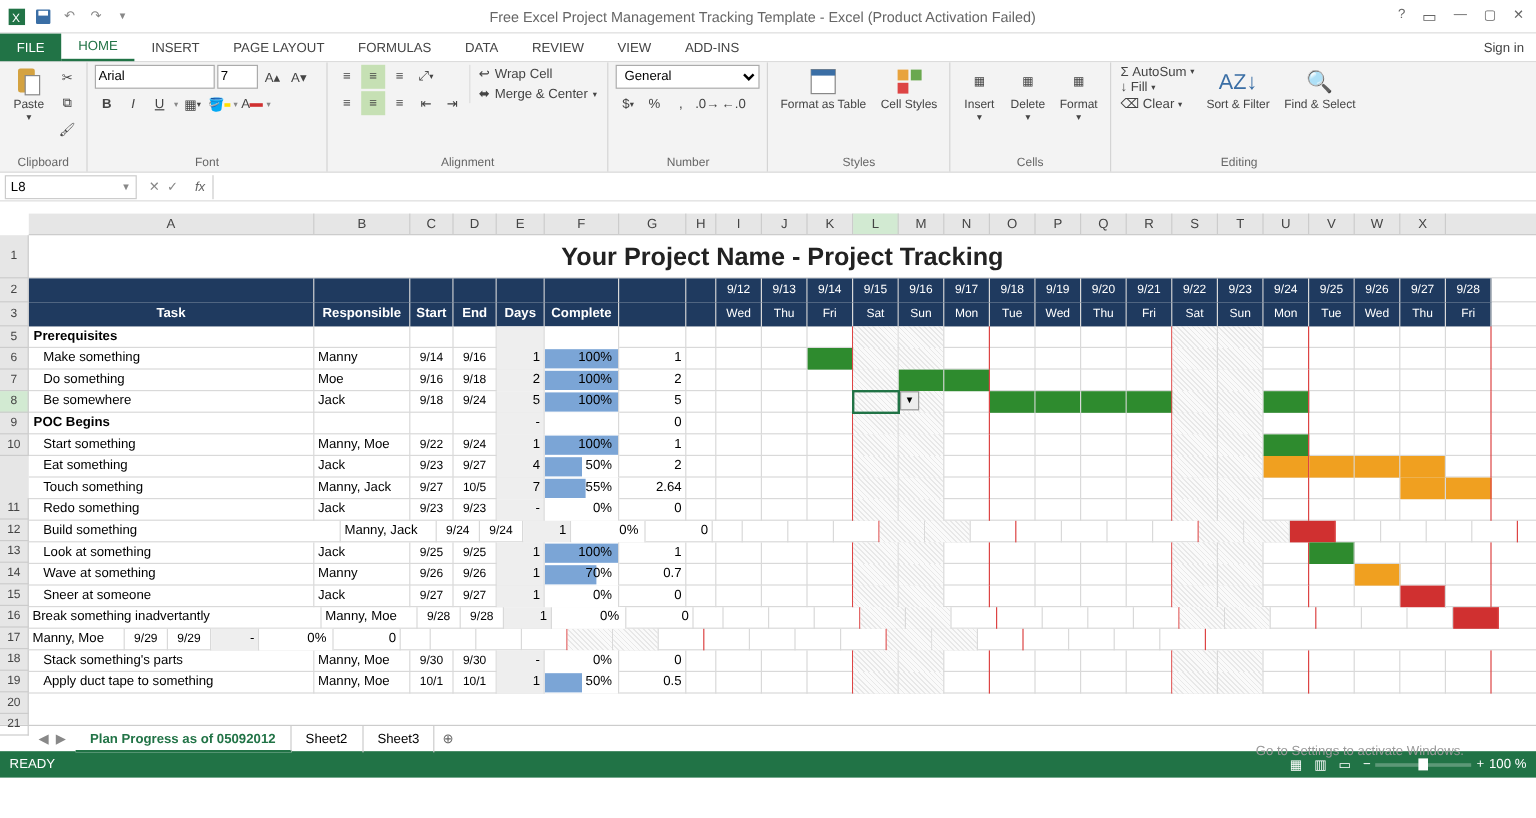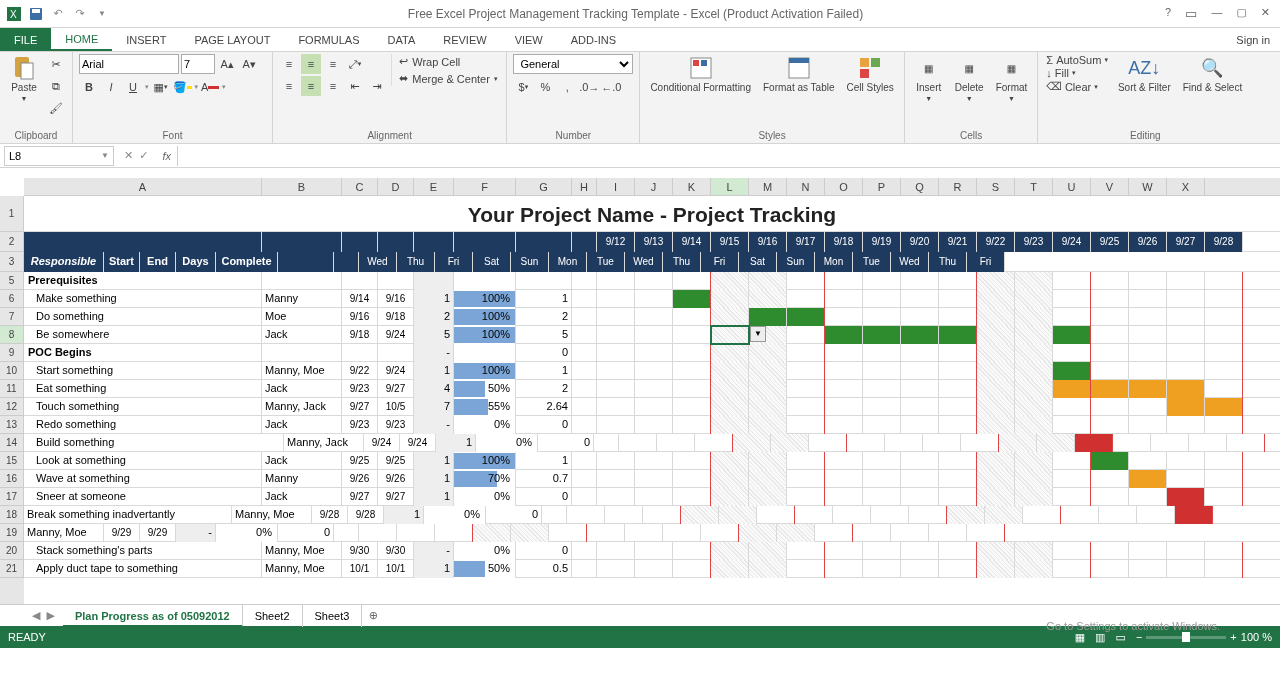--- a/index.html
+++ b/index.html
@@ -219,30 +219,20 @@
     </div>
     <div class="group-label">Number</div>
   </div>
 
   <div class="group">
     <div class="group-body">
       <div class="bigbtn">
           <span class="icon">
             <svg width="24" height="24">
               <rect x="2" y="2" width="20" height="20" fill="#fff" stroke="#888"></rect>
-              <rect x="4" y="4" width="6" height="6" fill="#d44"></rect>
-              <rect x="12" y="4" width="6" height="6" fill="#3a6ea5"></rect>
-            </svg>
-          </span>
-          <span style="text-align:center;line-height:11px">Conditional Formatting</span>
-        </div>
-      <div class="bigbtn">
-          <span class="icon">
-            <svg width="24" height="24">
-              <rect x="2" y="2" width="20" height="20" fill="#fff" stroke="#888"></rect>
               <rect x="2" y="2" width="20" height="5" fill="#3a6ea5"></rect>
             </svg>
           </span>
           <span style="text-align:center;line-height:11px">Format as Table</span>
         </div>
       <div class="bigbtn">
           <span class="icon">
             <svg width="24" height="24">
               <rect x="2" y="2" width="9" height="9" fill="#e8a33d"></rect>
               <rect x="13" y="2" width="9" height="9" fill="#6aa84f"></rect>
@@ -354,21 +344,21 @@
   <div class="rowhdrs" id="rowhdrs">
       <div class="rh" style="height: 36px; line-height: 36px;">1</div>
       <div class="rh" style="height: 20px; line-height: 20px;">2</div>
       <div class="rh" style="height: 20px; line-height: 20px;">3</div>
       <div class="rh" style="height: 18px; line-height: 18px;">5</div>
       <div class="rh" style="height: 18px; line-height: 18px;">6</div>
       <div class="rh" style="height: 18px; line-height: 18px;">7</div>
       <div class="rh sel" style="height: 18px; line-height: 18px;">8</div>
       <div class="rh" style="height: 18px; line-height: 18px;">9</div>
       <div class="rh" style="height: 18px; line-height: 18px;">10</div>
-      <div class="rh" style="height: 18px; line-height: 18px;">11</div>
+      <div class="rh" style="height: 18px; line-height: 18px; margin-top: 35px;">11</div>
       <div class="rh" style="height: 18px; line-height: 18px;">12</div>
       <div class="rh" style="height: 18px; line-height: 18px;">13</div>
       <div class="rh" style="height: 18px; line-height: 18px;">14</div>
       <div class="rh" style="height: 18px; line-height: 18px;">15</div>
       <div class="rh" style="height: 18px; line-height: 18px;">16</div>
       <div class="rh" style="height: 18px; line-height: 18px;">17</div>
       <div class="rh" style="height: 18px; line-height: 18px;">18</div>
       <div class="rh" style="height: 18px; line-height: 18px;">19</div>
       <div class="rh" style="height: 18px; line-height: 18px;">20</div>
       <div class="rh" style="height: 18px; line-height: 18px;">21</div>
@@ -398,21 +388,22 @@
         <div class="cell hdr2" style="width: 38px;">9/21</div>
         <div class="cell hdr2" style="width: 38px;">9/22</div>
         <div class="cell hdr2" style="width: 38px;">9/23</div>
         <div class="cell hdr2" style="width: 38px;">9/24</div>
         <div class="cell hdr2" style="width: 38px;">9/25</div>
         <div class="cell hdr2" style="width: 38px;">9/26</div>
         <div class="cell hdr2" style="width: 38px;">9/27</div>
         <div class="cell hdr2" style="width: 38px;">9/28</div>
       </div>
       <div class="row hdrrow">
-        <div class="cell hdr1" style="width: 80px; font-style: italic;">Responsible</div>
+        <div class="cell hdr1" style="width: 238px;">Task</div>
+        <div class="cell hdr1" style="width: 80px;">Responsible</div>
         <div class="cell hdr1" style="width: 36px;">Start</div>
         <div class="cell hdr1" style="width: 36px;">End</div>
         <div class="cell hdr1" style="width: 40px;">Days</div>
         <div class="cell hdr1" style="width: 62px;">Complete</div>
         <div class="cell hdr1" style="width: 56px;"></div>
         <div class="cell hdr1" style="width: 25px;"></div>
         <div class="cell hdr2" style="width: 38px;">Wed</div>
         <div class="cell hdr2" style="width: 38px;">Thu</div>
         <div class="cell hdr2" style="width: 38px;">Fri</div>
         <div class="cell hdr2" style="width: 38px;">Sat</div>
@@ -810,21 +801,21 @@
         <div class="gday red" style="width: 38px;"></div>
         <div class="gday wknd" style="width: 38px;"></div>
         <div class="gday wknd" style="width: 38px;"></div>
         <div class="gday red" style="width: 38px;"></div>
         <div class="gday" style="width: 38px;"></div>
         <div class="gday" style="width: 38px;"></div>
         <div class="gday rd" style="width: 38px;"></div>
         <div class="gday red" style="width: 38px;"></div>
       </div>
       <div class="row">
-        <div class="cell" style="width: 208px; ">Break something inadvertantly</div>
+        <div class="cell" style="width: 244px; ">Break something inadvertantly</div>
         <div class="cell" style="width: 80px;">Manny, Moe</div>
         <div class="cell" style="width: 36px; text-align: center; font-size: 10px;">9/28</div>
         <div class="cell" style="width: 36px; text-align: center; font-size: 10px;">9/28</div>
         <div class="cell" style="width: 40px; text-align: right; background: rgb(238, 238, 238);">1</div>
         <div class="cell pbar" style="width: 62px;">
           <div class="fill" style="width: 0%;"></div>
           <div class="txt">0%</div>
         </div>
         <div class="cell" style="width: 56px; text-align: right;">0</div>
         <div class="cell" style="width: 25px;"></div>

